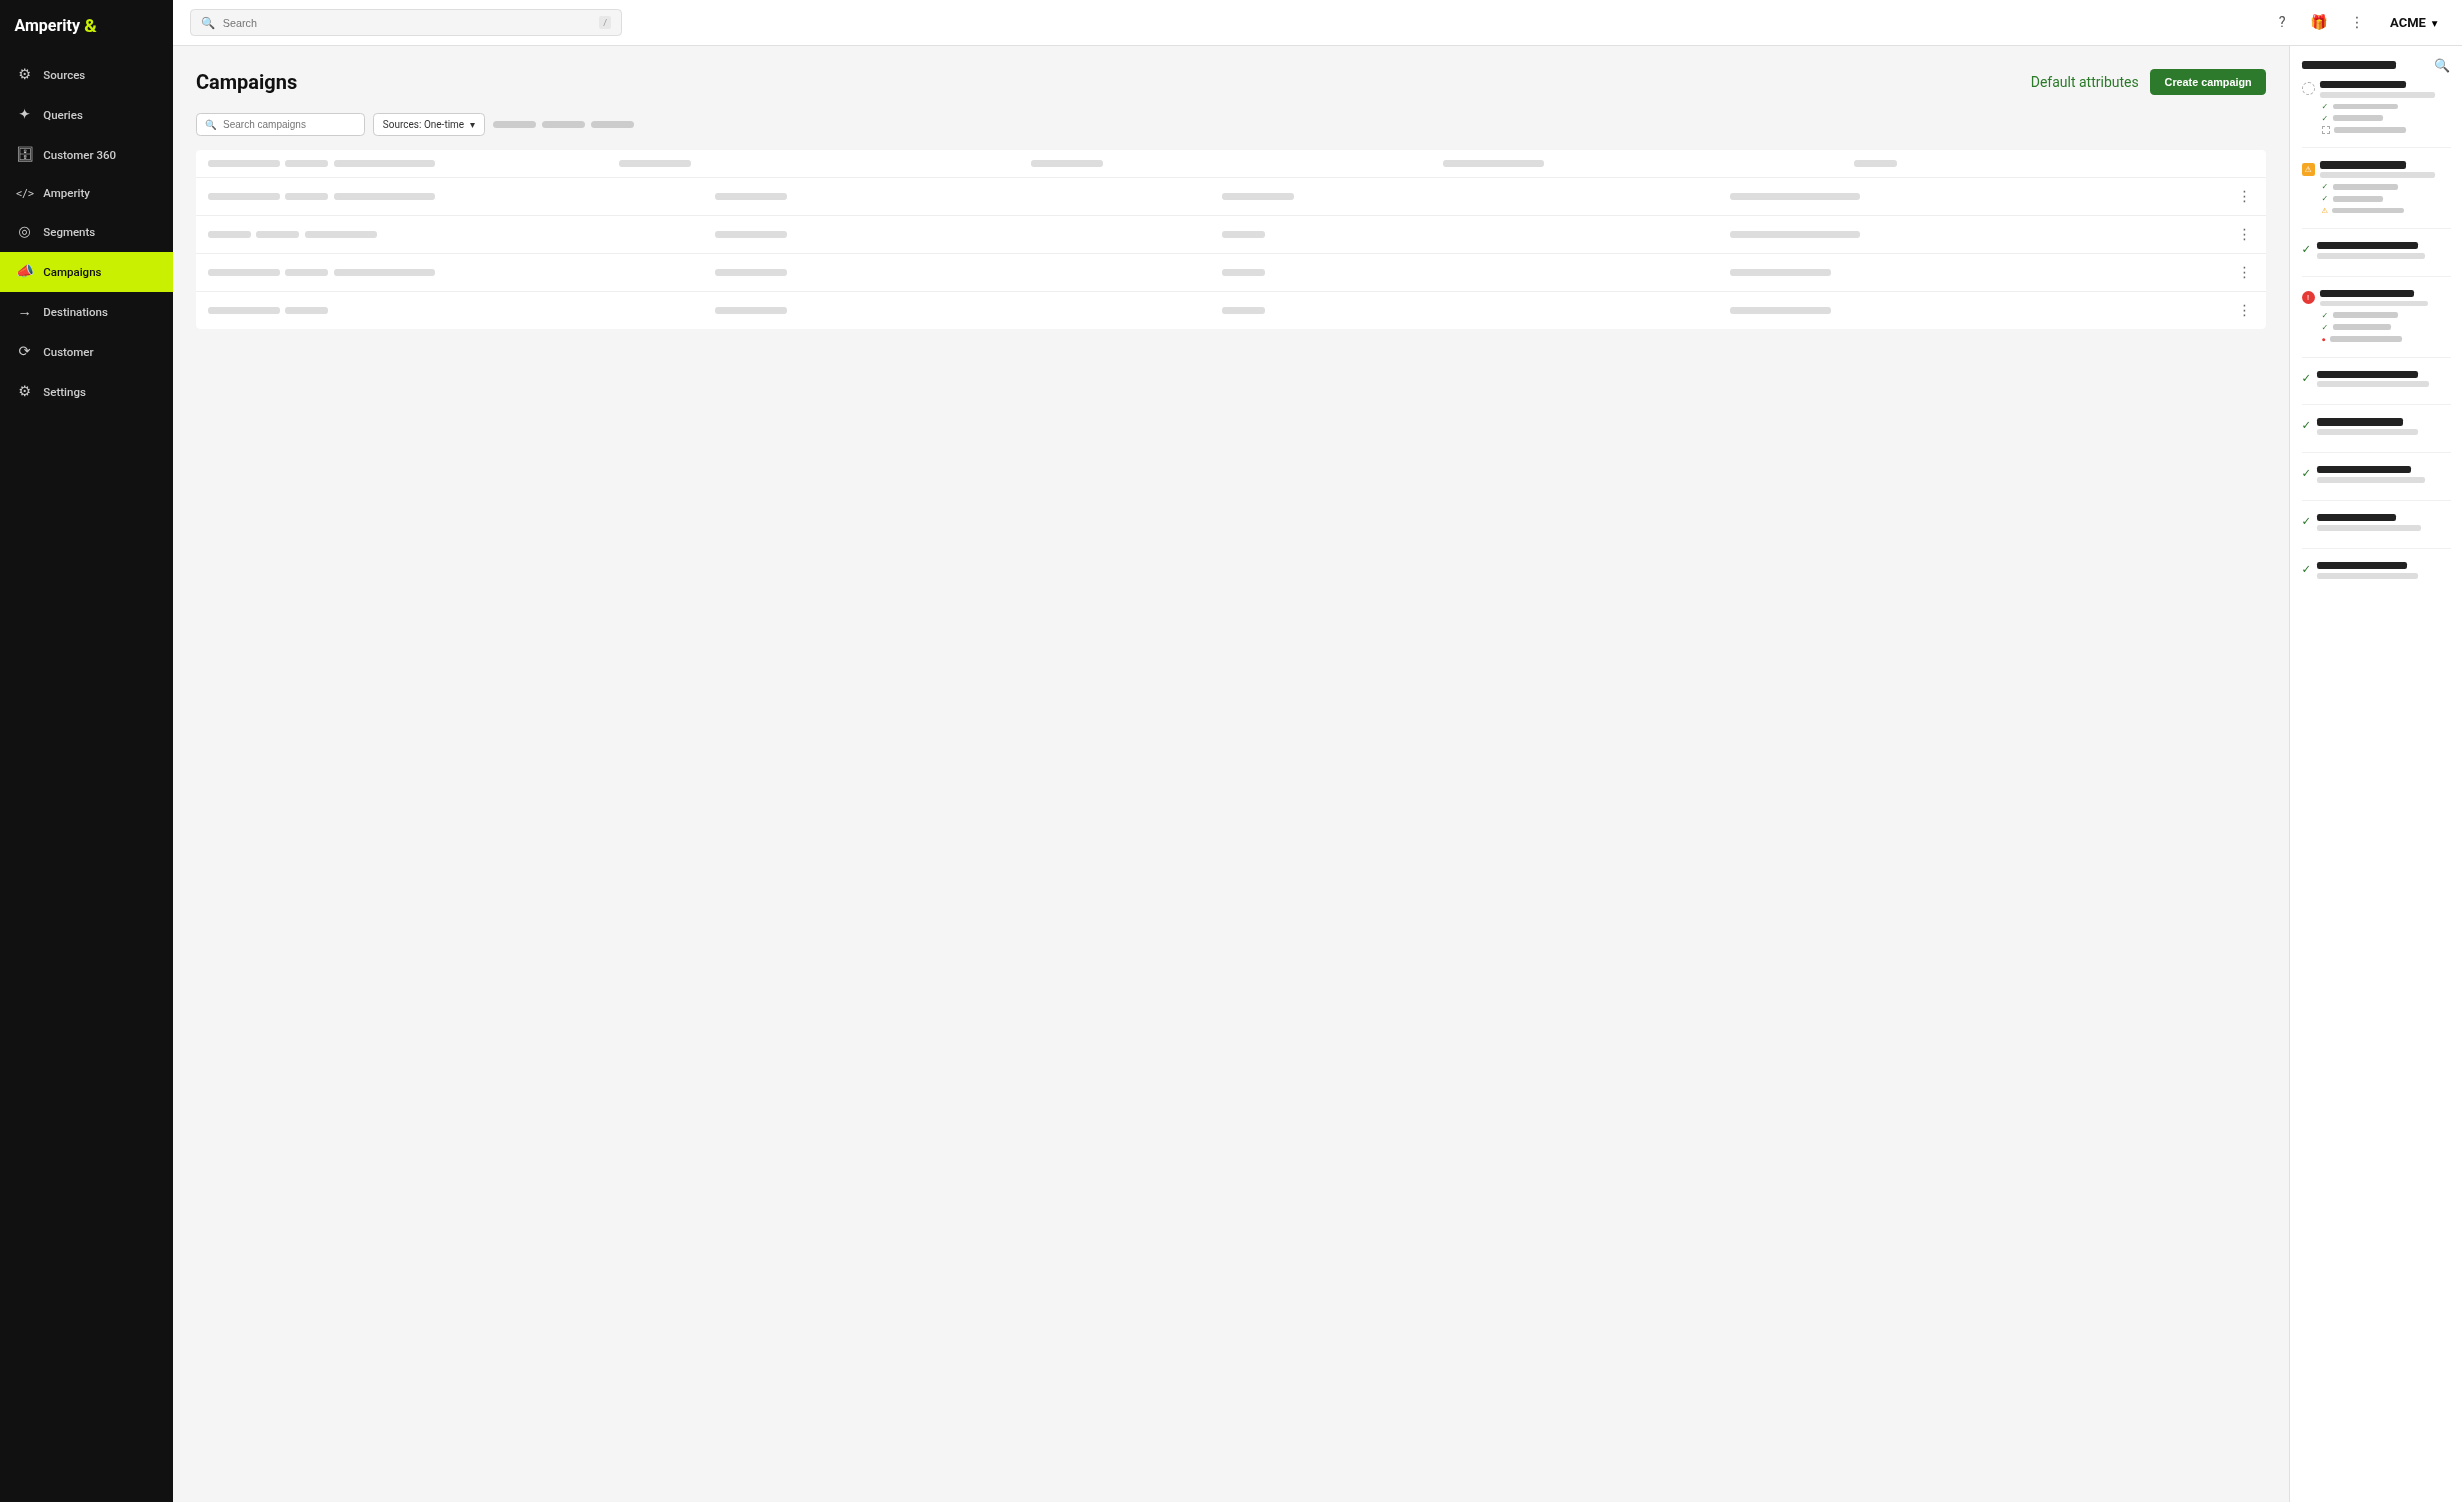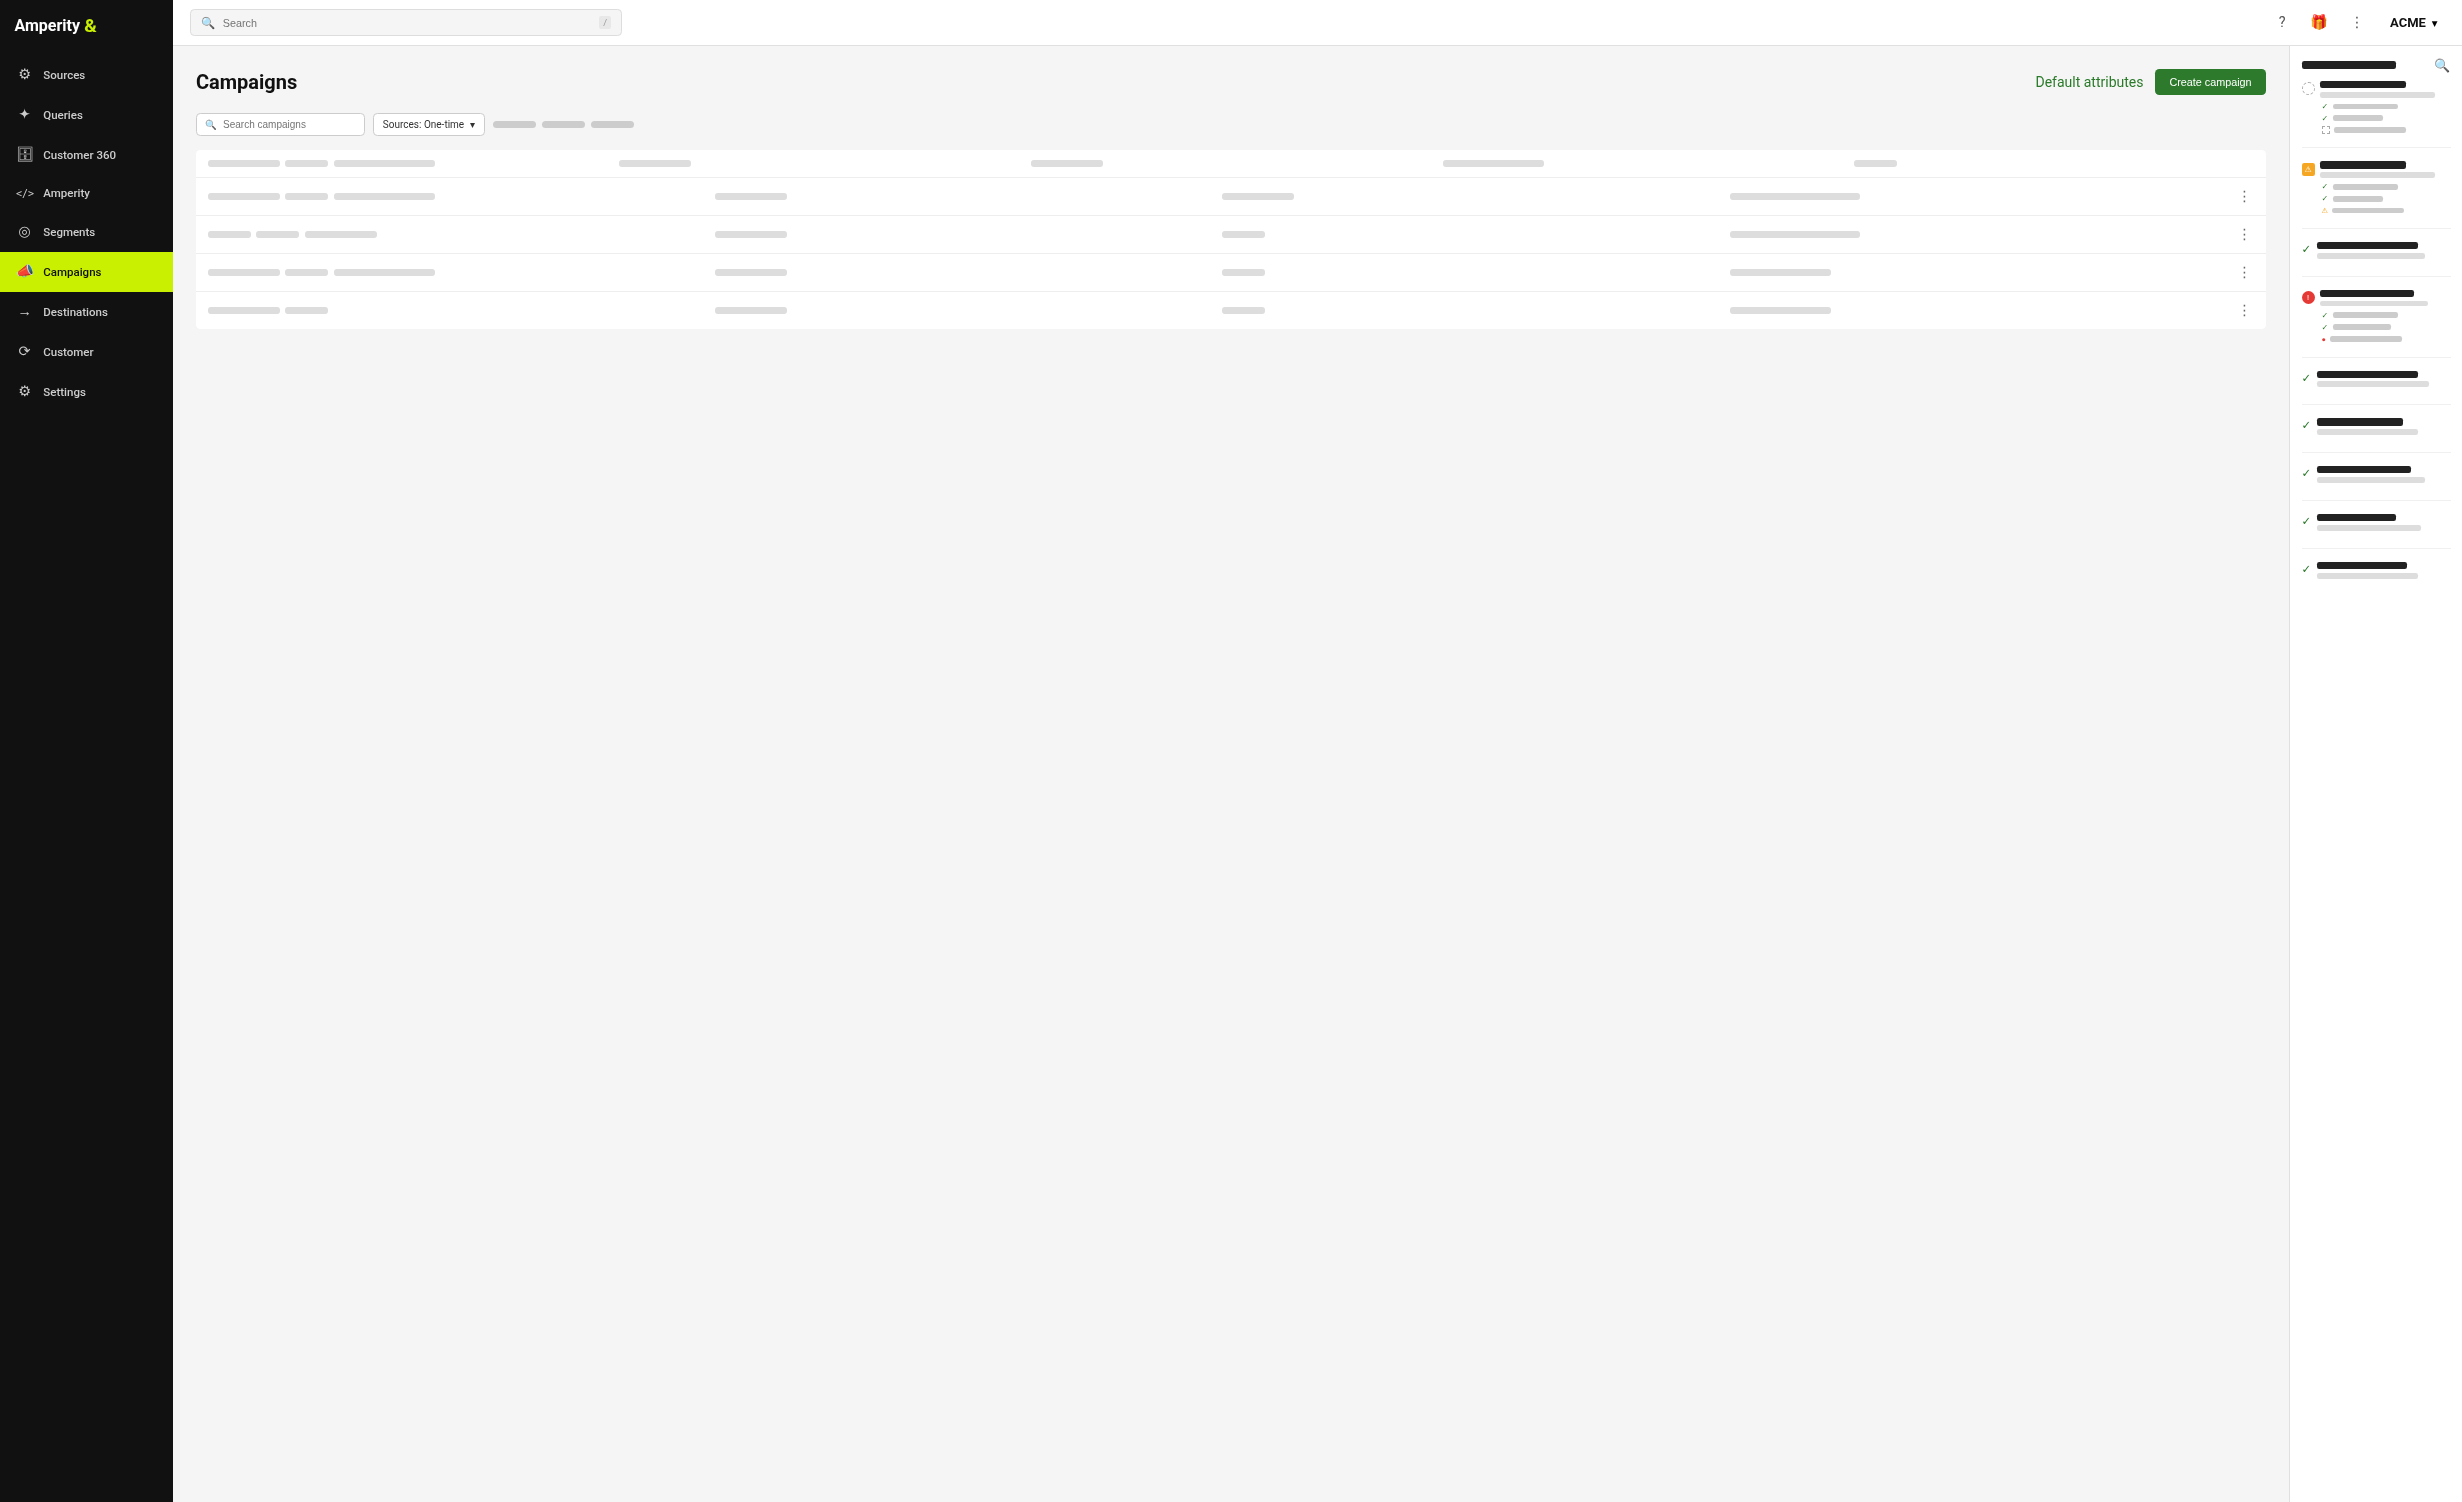--- a/index.html
+++ b/index.html
@@ -156,21 +156,21 @@
       text-decoration: none;
       cursor: pointer;
     }
     .create-campaign-btn {
       background: #2d7a2d;
       color: #fff;
       border: none;
       border-radius: 4.3px;
       padding: 7.2px 14.4px;
       font-size: 10.8px;
-      font-weight: 400;
+      font-weight: 700;
       cursor: pointer;
     }
 
     
     .filters-row {
       display: flex;
       align-items: center;
       gap: 8.6px;
       margin-bottom: 14.4px;
     }

